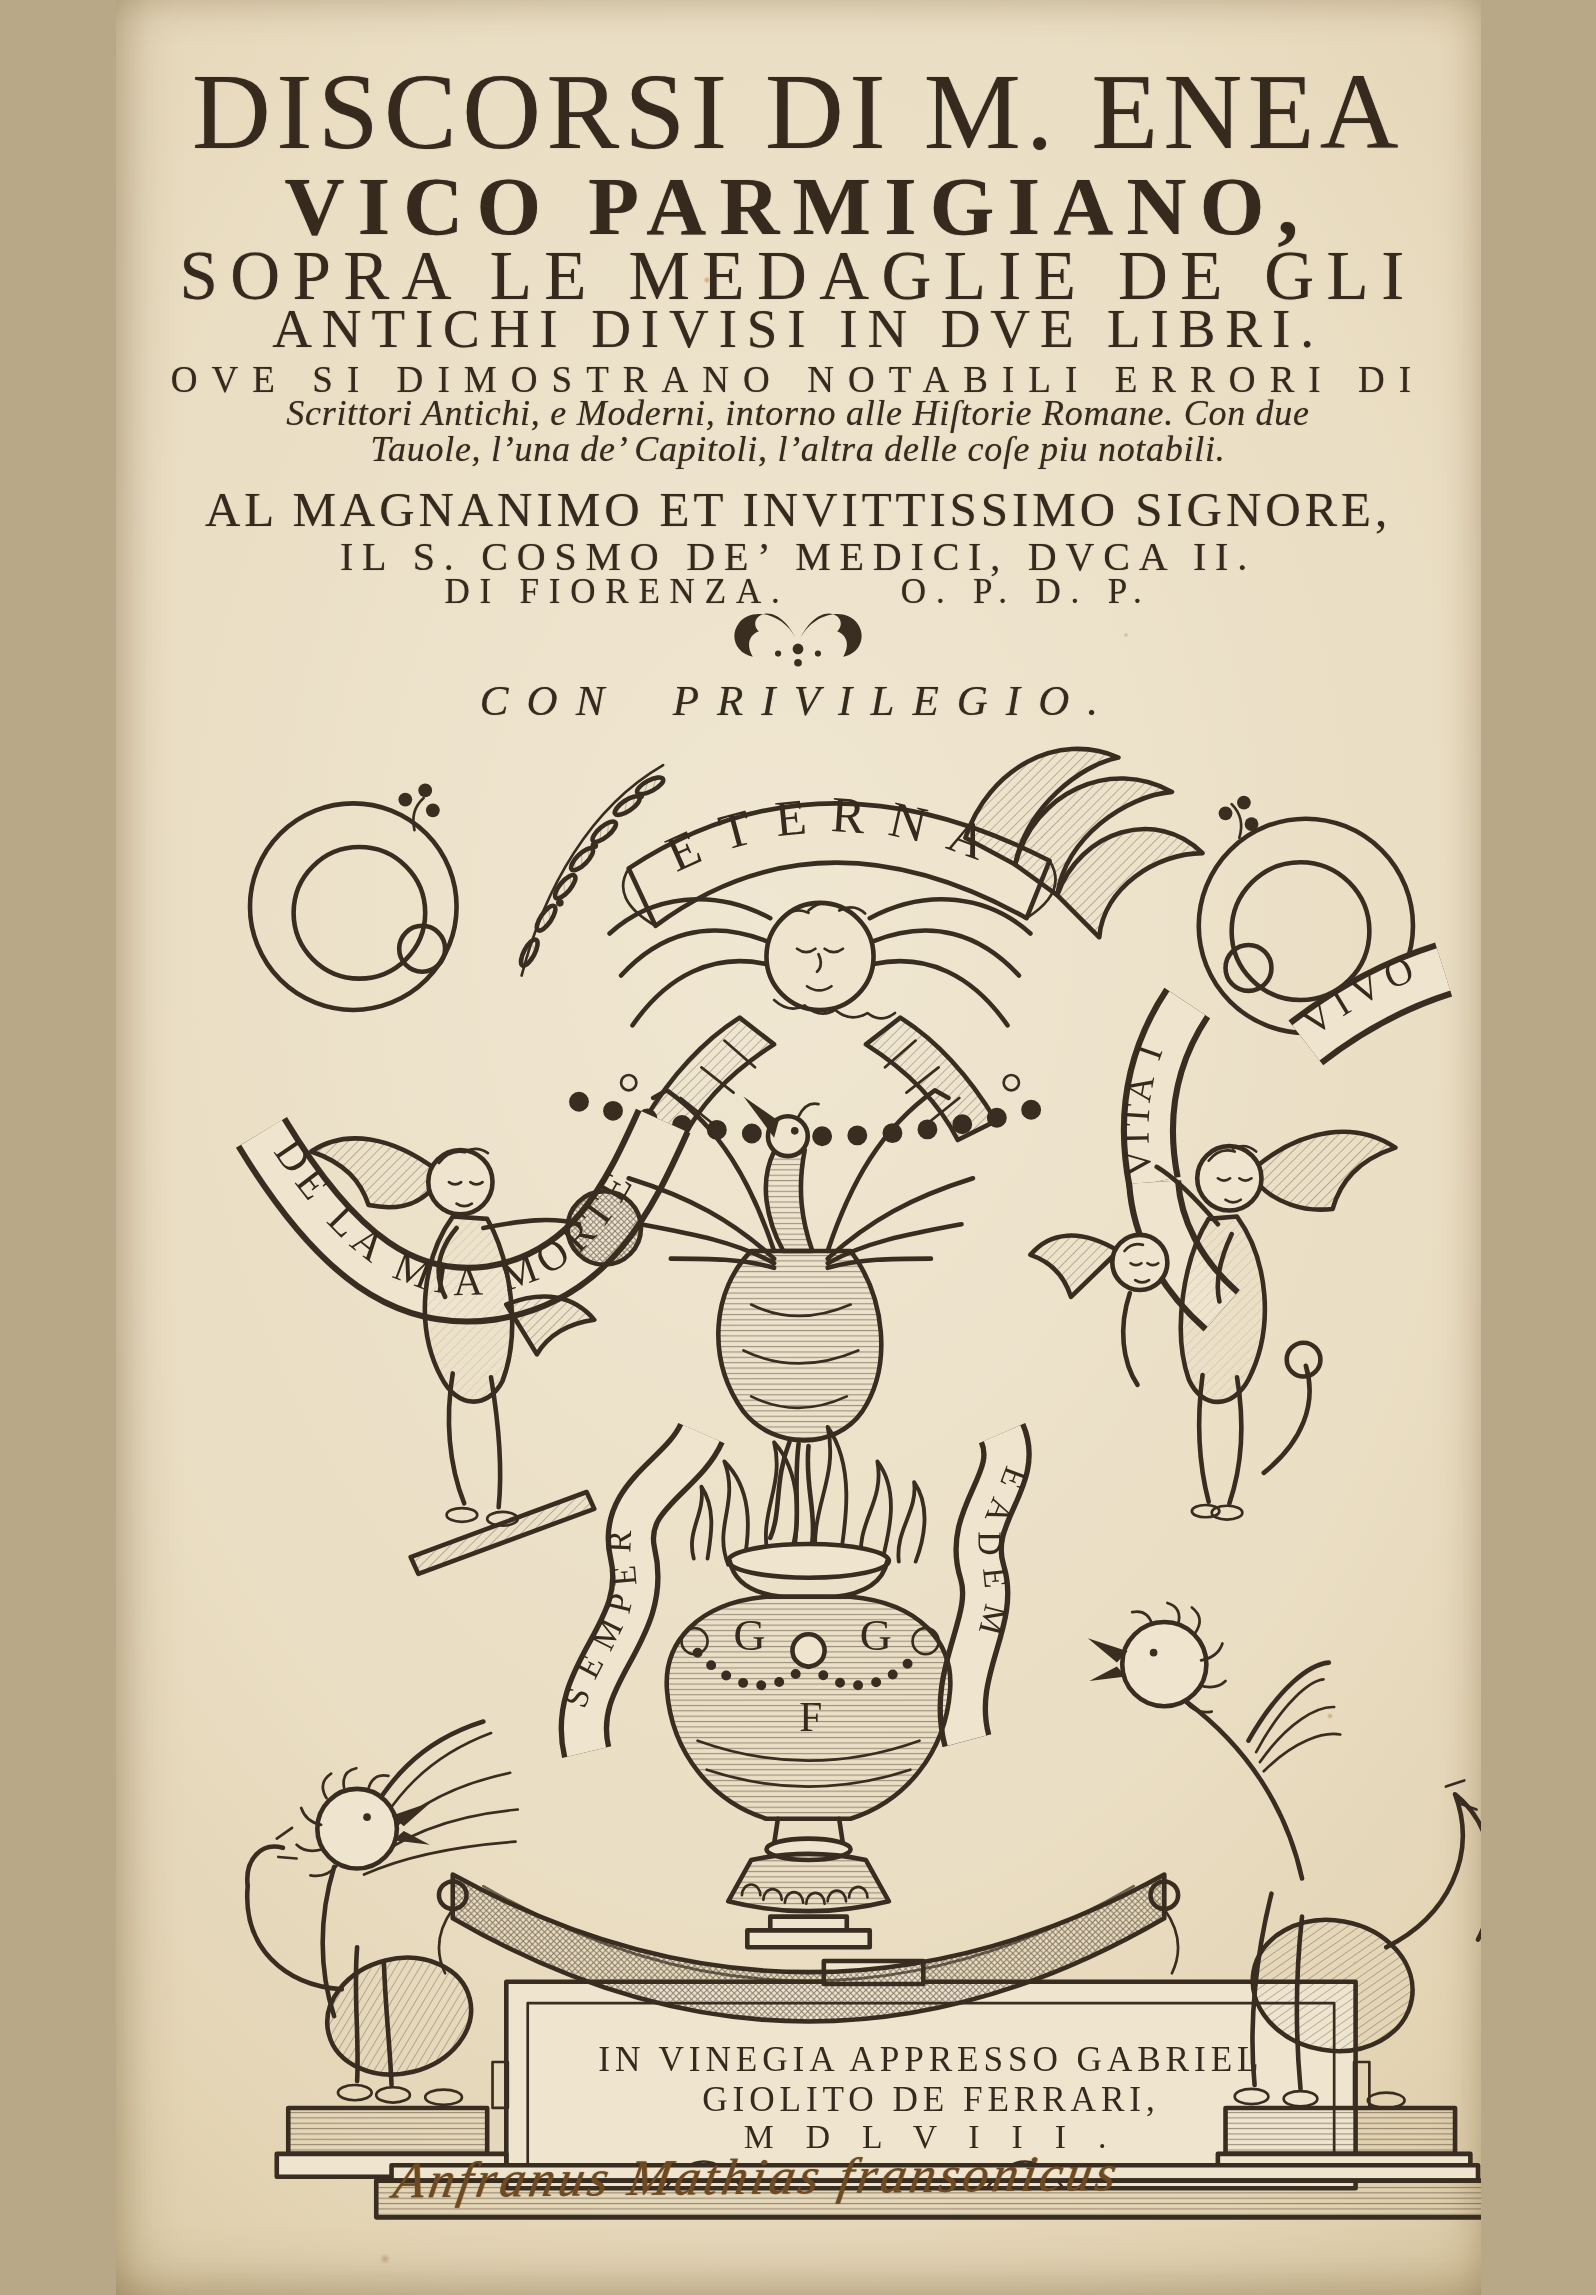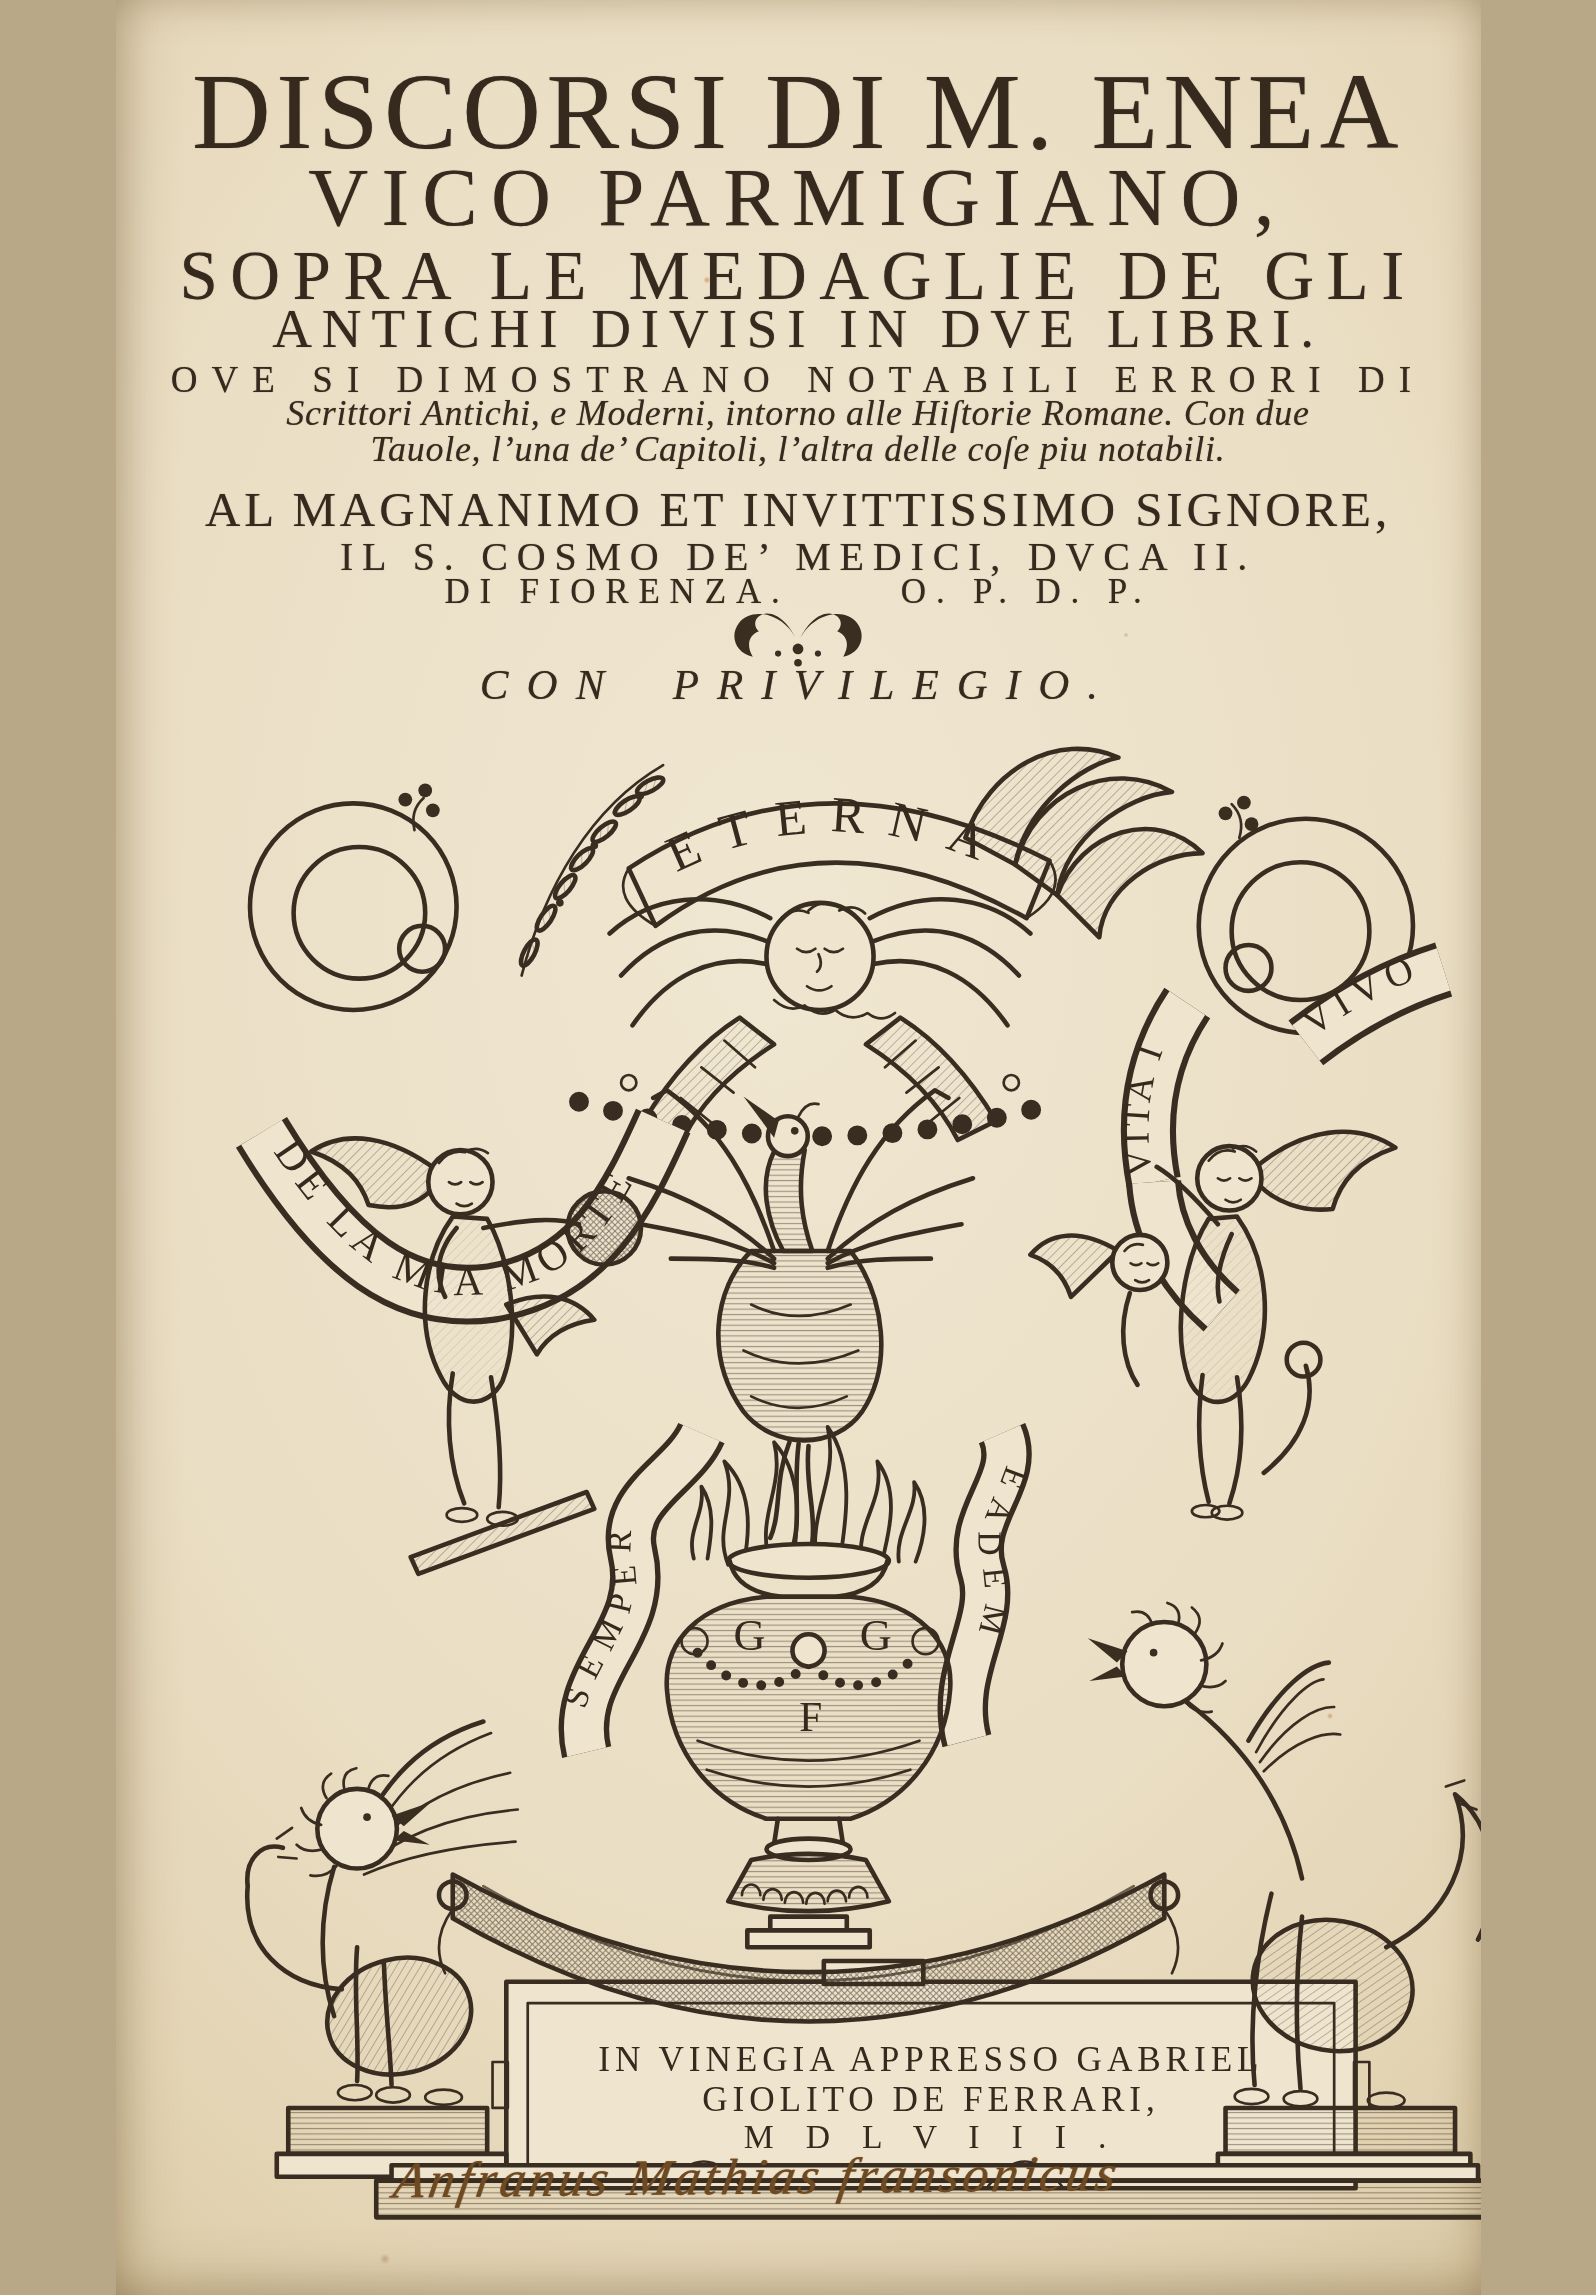--- a/index.html
+++ b/index.html
@@ -18,30 +18,30 @@
       radial-gradient(circle 3.8px at 1010px 635px, rgba(170,110,50,.4), rgba(170,110,50,0) 70%),
       radial-gradient(1224px 1760px at 48% 40%, #f0e7d2 0%, #eadec4 55%, #e3d4b4 82%, #d9c7a2 100%);
     box-shadow: inset 34px 0 54px -27px rgba(110,85,45,.38),
                 inset -27px 0 46px -27px rgba(110,85,45,.28),
                 inset 0 -38px 54px -27px rgba(110,85,45,.33),
                 inset 0 27px 46px -27px rgba(110,85,45,.22);
   }
   .line{position:absolute;left:0;right:0;text-align:center;white-space:nowrap;
         text-shadow:0 0 1px rgba(53,42,29,.55);}
   .t1{top:49px;  font-size:109px;letter-spacing:.05em;}
-  .t2{top:149px; font-size:83px;letter-spacing:.16em;}
+  .t2{top:158px; font-size:83px;letter-spacing:.16em;font-weight:bold;}
   .t3{top:237px; font-size:69px; letter-spacing:.18em;text-align:center;}
   .t4{top:297px; font-size:55px; letter-spacing:.18em;}
   .caps-sub{top:358px;font-size:37px;letter-spacing:.38em;}
   .it1{top:392px;font-size:36px;font-style:italic;letter-spacing:.02em;}
   .it2{top:428px;font-size:36px;font-style:italic;letter-spacing:.02em;}
   .d1{top:481px;font-size:49px;letter-spacing:.08em;}
   .d2{top:533px;font-size:40px;letter-spacing:.22em;}
   .d3{top:572px;font-size:35px;letter-spacing:.28em;white-space:pre;}
-  .priv{top:660px;font-size:43px;font-style:italic;letter-spacing:.42em;word-spacing:21.4px;}
+  .priv{top:676px;font-size:43px;font-style:italic;letter-spacing:.42em;word-spacing:21.4px;}
   .orn{position:absolute;top:606px;left:0;right:0;text-align:center;}
   .device-svg{position:absolute;left:46px;top:723px;}
   .inscription{
     position:absolute;left:279px;top:2147px;width:872px;
     font-size:51px;font-style:italic;color:#6e4a23;
     letter-spacing:3.8px;white-space:nowrap;
     transform:skewX(-10deg) rotate(-.6deg);
     text-shadow:0.8px 0 0 rgba(110,74,35,.7), 0 0 1.5px rgba(110,74,35,.4);
   }
   

